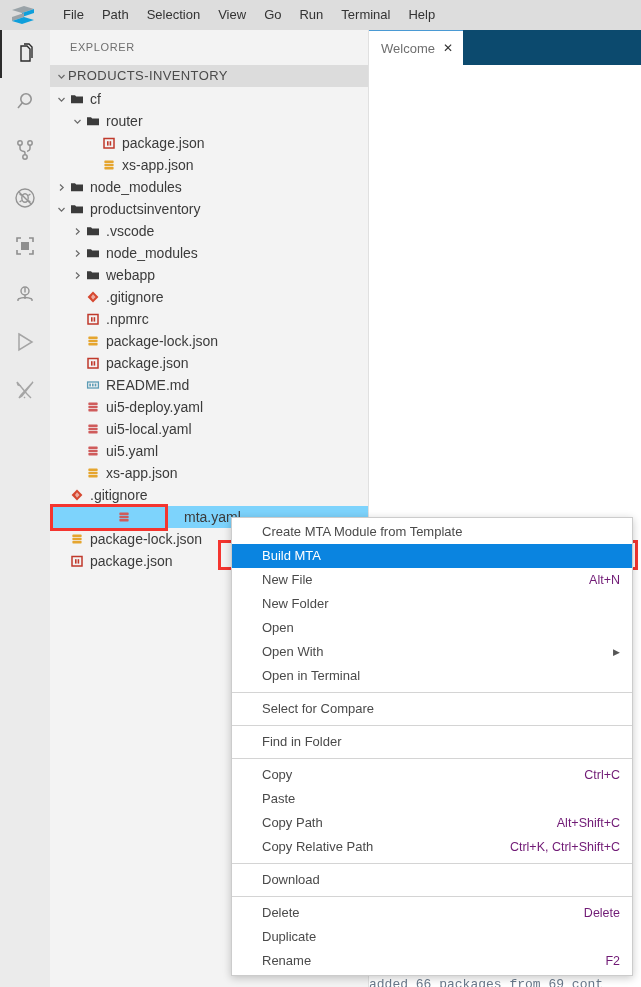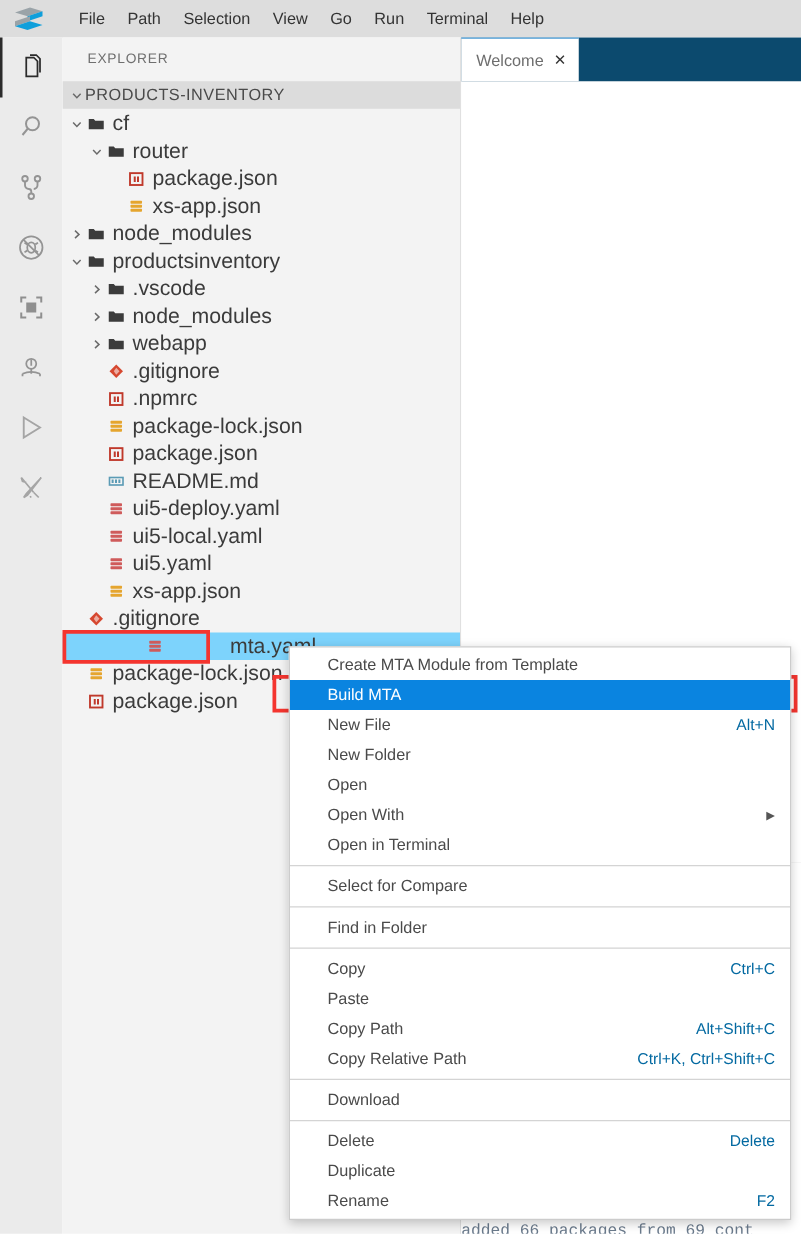--- a/index.html
+++ b/index.html
@@ -45,21 +45,21 @@
     font-size:11px;letter-spacing:.6px;color:#6f6f6f;text-transform:uppercase;
   }
   .folder-header{
     height:22px;line-height:22px;background:#dcdcdc;color:#4a4a4a;
     font-size:13px;letter-spacing:.4px;display:flex;align-items:flex-end;padding-left:4px;
     text-transform:uppercase;cursor:pointer;
   }
   .tree{padding-top:1px;}
   .row{
     height:22px;line-height:22px;display:flex;align-items:center;
-    white-space:nowrap;cursor:pointer;font-size:17px;color:#3b3b3b;
+    white-space:nowrap;cursor:pointer;font-size:14px;color:#3b3b3b;
     position:relative;
   }
   .row.selected{background:#7dd3fc;gap:47px;}
   .twisty{width:14px;height:22px;display:flex;align-items:center;justify-content:center;flex:0 0 14px;}
   .twisty svg{display:block;}
   .twisty.empty{visibility:hidden;}
   .ficon{width:18px;height:22px;display:flex;align-items:center;justify-content:center;flex:0 0 18px;}
   .label{padding-left:4px;}
 
   
@@ -98,21 +98,21 @@
     position:absolute;left:231px;top:517px;width:400px;
     background:#ffffff;border:1px solid #cccccc;
     box-shadow:0 2px 8px rgba(0,0,0,.22);
     padding:2px 0;z-index:40;
   }
   .mi{
     height:24px;line-height:24px;display:flex;align-items:center;
     padding:0 12px 0 30px;font-size:13px;color:#4a4a4a;cursor:pointer;position:relative;
   }
   .mi .mi-label{flex:1;}
-  .mi .mi-key{color:#0369a1;font-size:12.5px;padding-left:20px;}
+  .mi .mi-key{color:#701a75;font-size:12.5px;padding-left:20px;}
   .mi.sel{background:#0a84e0;color:#ffffff;}
   .mi .submenu-arrow{position:absolute;right:12px;top:0;line-height:24px;font-size:9px;color:#555;}
   .msep{height:1px;background:#d4d4d4;margin:4px 0;}
 </style>
 </head>
 <body>
 
 <div class="app">
 
   <div class="titlebar">

